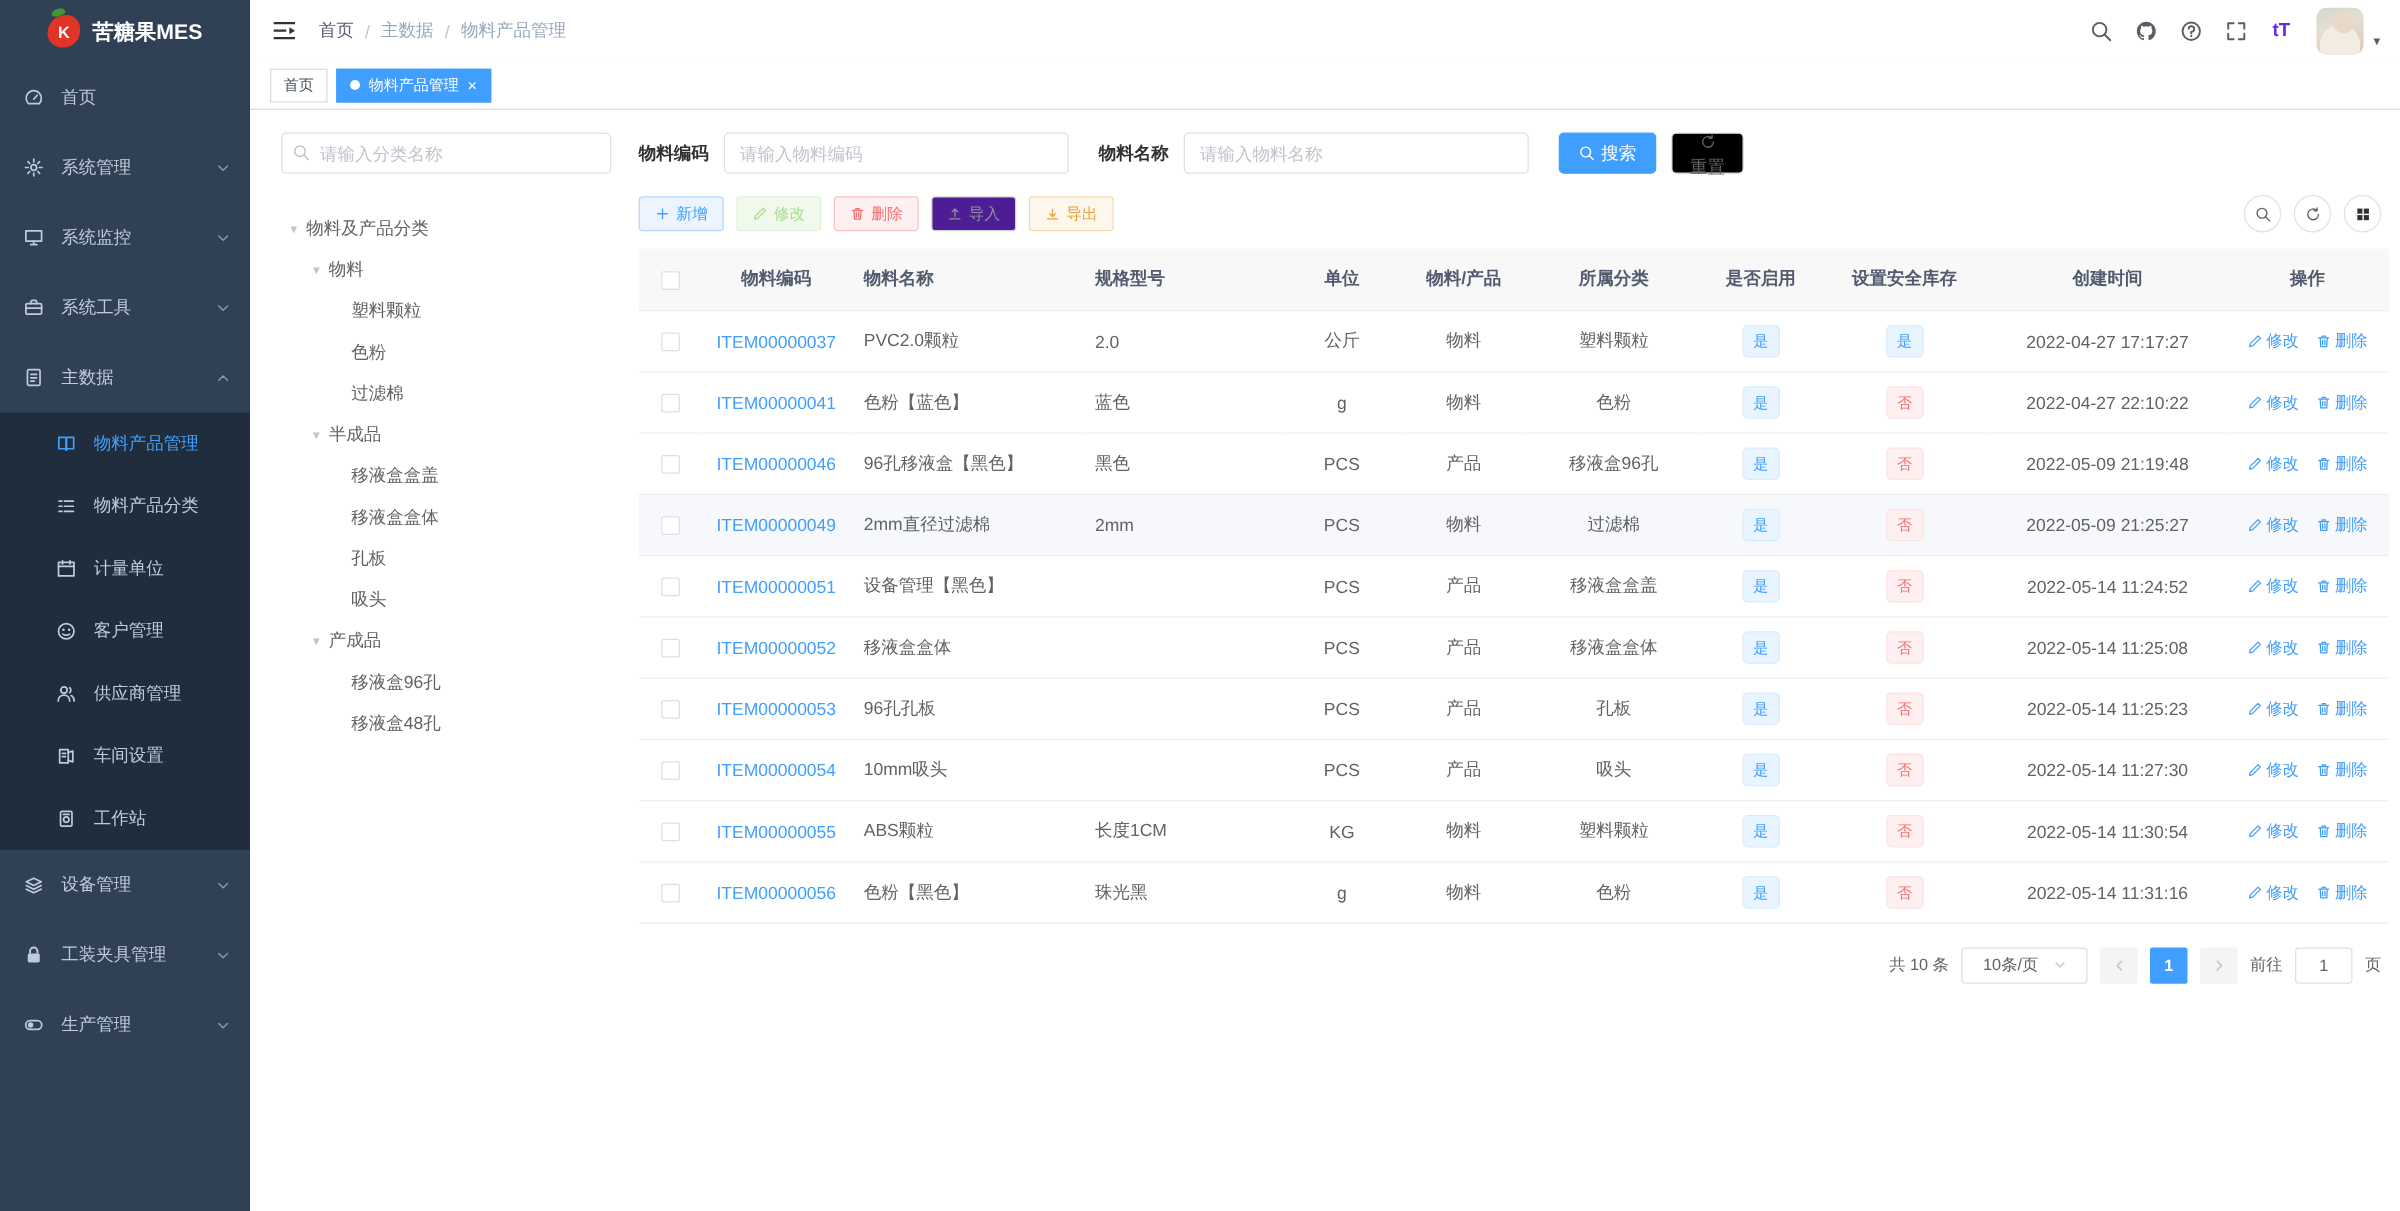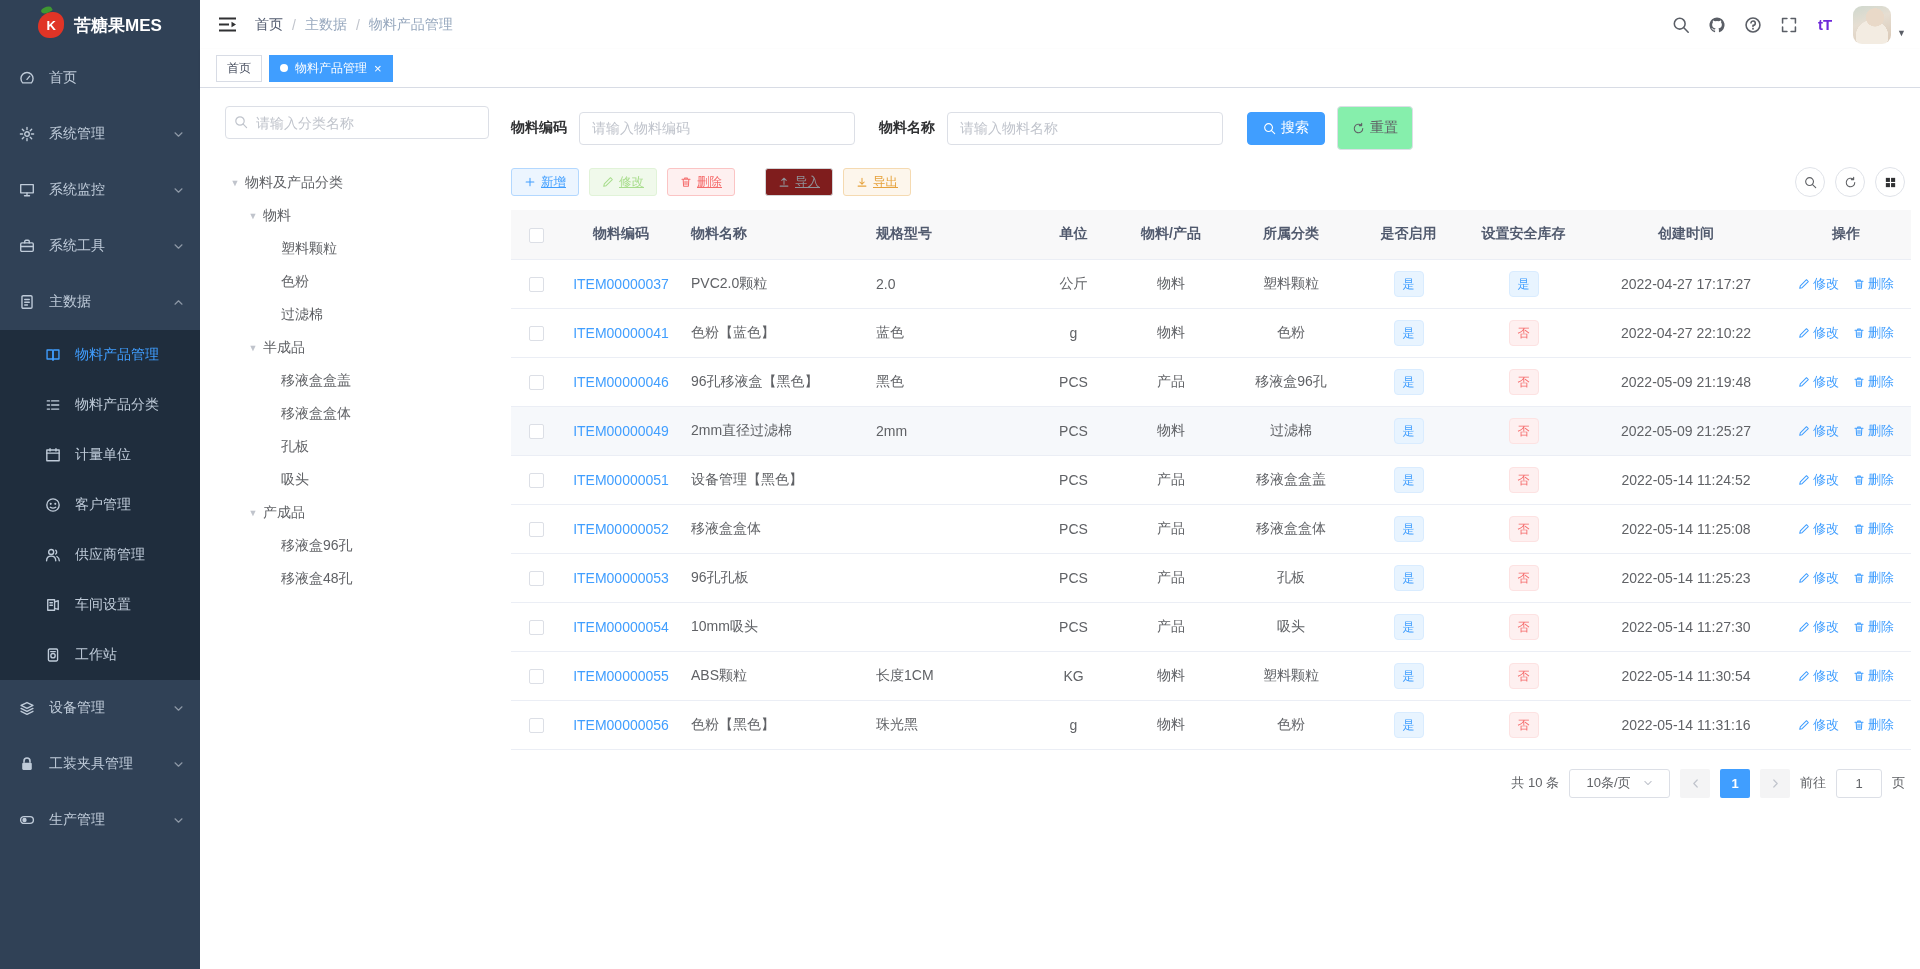--- a/index.html
+++ b/index.html
@@ -76,30 +76,30 @@
   .filter-row { display:flex; align-items:center; margin-bottom:17px; }
   .filter-field { display:flex; align-items:center; margin-right:24px; }
   .f-label { font-size:14px; font-weight:700; color:#303133; margin-right:12px; white-space:nowrap; }
   .f-input { width:276px; height:33px; border:1px solid #dcdfe6; border-radius:4px; padding:0 12px;
     font-size:14px; color:#0c4a6e; outline:none; font-family:inherit; }
   .f-input::placeholder { color:#c0c4cc; }
   .btn { display:inline-flex; align-items:center; gap:5px; border-radius:4px; cursor:pointer;
     font-family:inherit; font-size:14px; }
   .btn svg { width:13px; height:13px; }
   .btn-search { background:#409EFF; border:1px solid #409EFF; color:#fff; height:33px; padding:0 15px; }
-  .btn-reset { background:#86efac; border:1px solid #dcdfe6; color:#606266; height:44px; padding:0 14px; margin-left:12px; }
+  .btn-reset { background:#000000; border:1px solid #dcdfe6; color:#606266; height:33px; padding:0 14px; margin-left:12px;flex-direction:column; }
 
   .toolbar-row { display:flex; align-items:center; margin-bottom:13px; }
   .tb-btn { height:28px; padding:0 12px; border-radius:3px; border:1px solid; display:inline-flex;
-    align-items:center; gap:5px; font-size:12.5px; margin-right:10px; cursor:pointer; font-family:inherit;text-decoration:underline; }
+    align-items:center; gap:5px; font-size:12.5px; margin-right:10px; cursor:pointer; font-family:inherit; }
   .tb-btn svg { width:12px; height:12px; }
   .tb-primary { color:#409EFF; background:#ecf5ff; border-color:#b3d8ff; }
   .tb-success { color:#a8dd8c; background:#f0f9eb; border-color:#e1f3d8; cursor:not-allowed; }
   .tb-danger  { color:#f56c6c; background:#fef0f0; border-color:#fbc4c4; }
-  .tb-info    { color:#909399; background:#7f1d1d; border-color:#d3d4d6;margin-left:20px; }
+  .tb-info    { color:#909399; background:#4c1d95; border-color:#d3d4d6; }
   .tb-warning { color:#e6a23c; background:#fdf6ec; border-color:#f5dab1; }
   .toolbar-right { margin-left:auto; display:flex; gap:10px; }
   .circle-btn { width:30px; height:30px; border-radius:50%; border:1px solid #e0e3e9; background:#fff;
     color:#606266; display:flex; align-items:center; justify-content:center; cursor:pointer; }
   .circle-btn svg { width:13px; height:13px; }
   .circle-btn.dark { color:#303133; }
 
   table.data { width:100%; border-collapse:collapse; table-layout:fixed; }
   .data th { background:#f8f8f9; color:#515a6e; font-size:14px; font-weight:700; height:49px;
     border-bottom:1px solid #ebeef5; padding:0 10px; }

